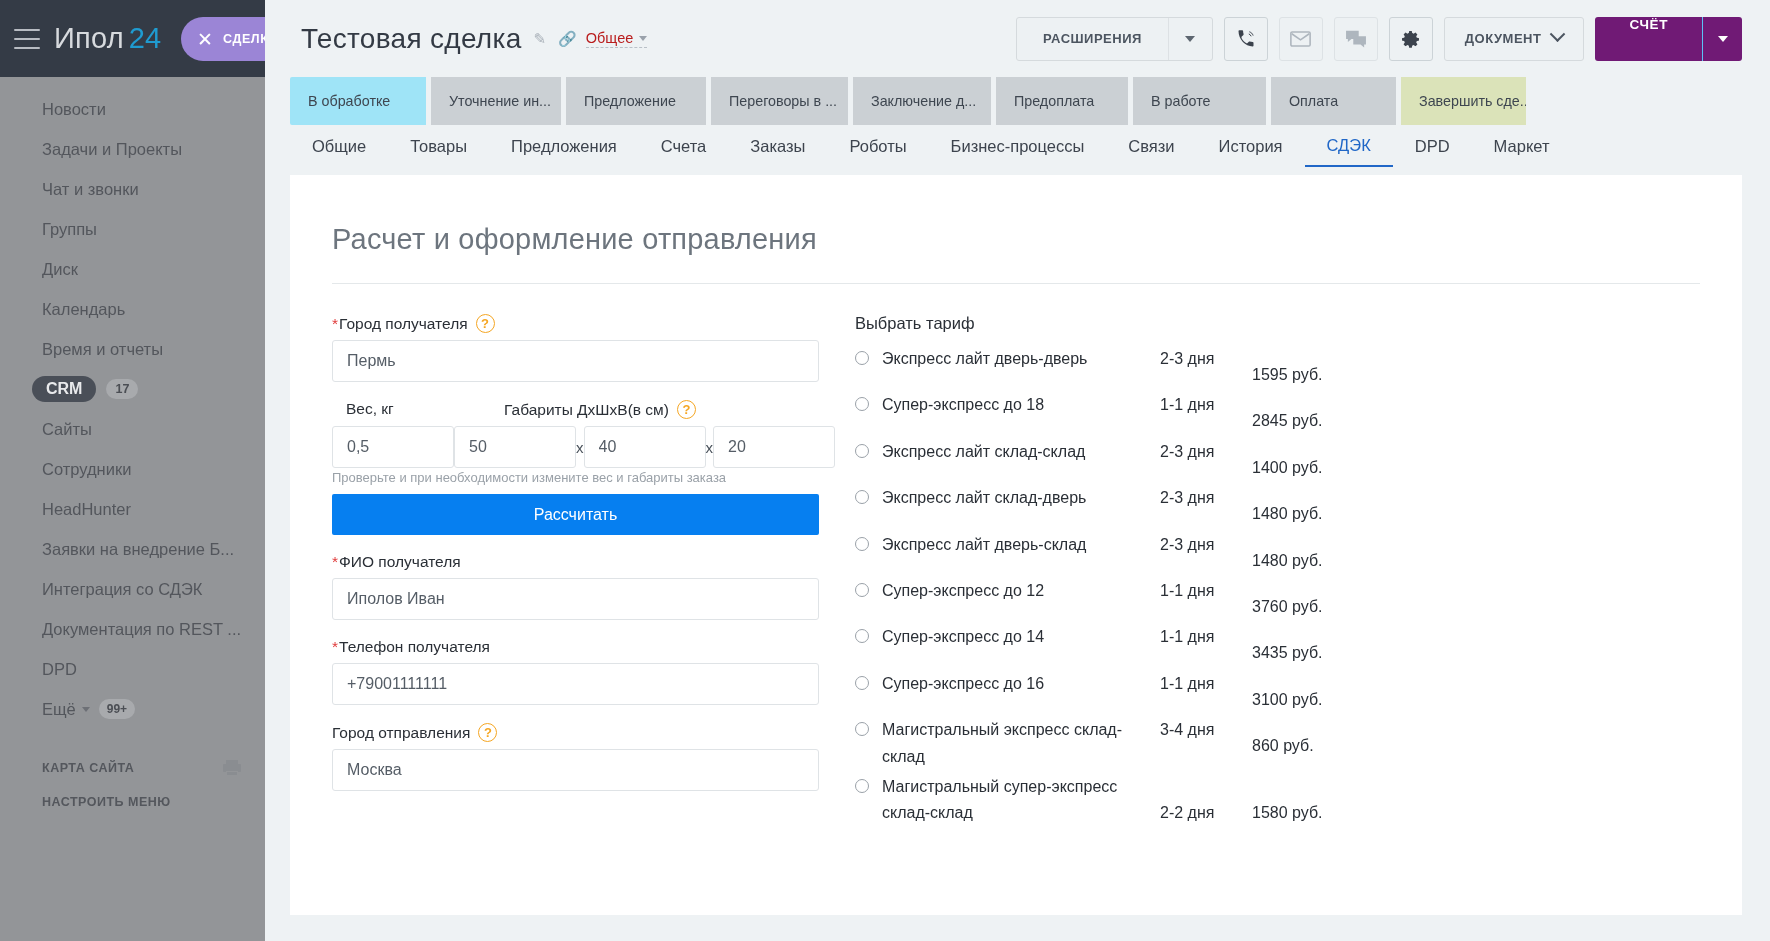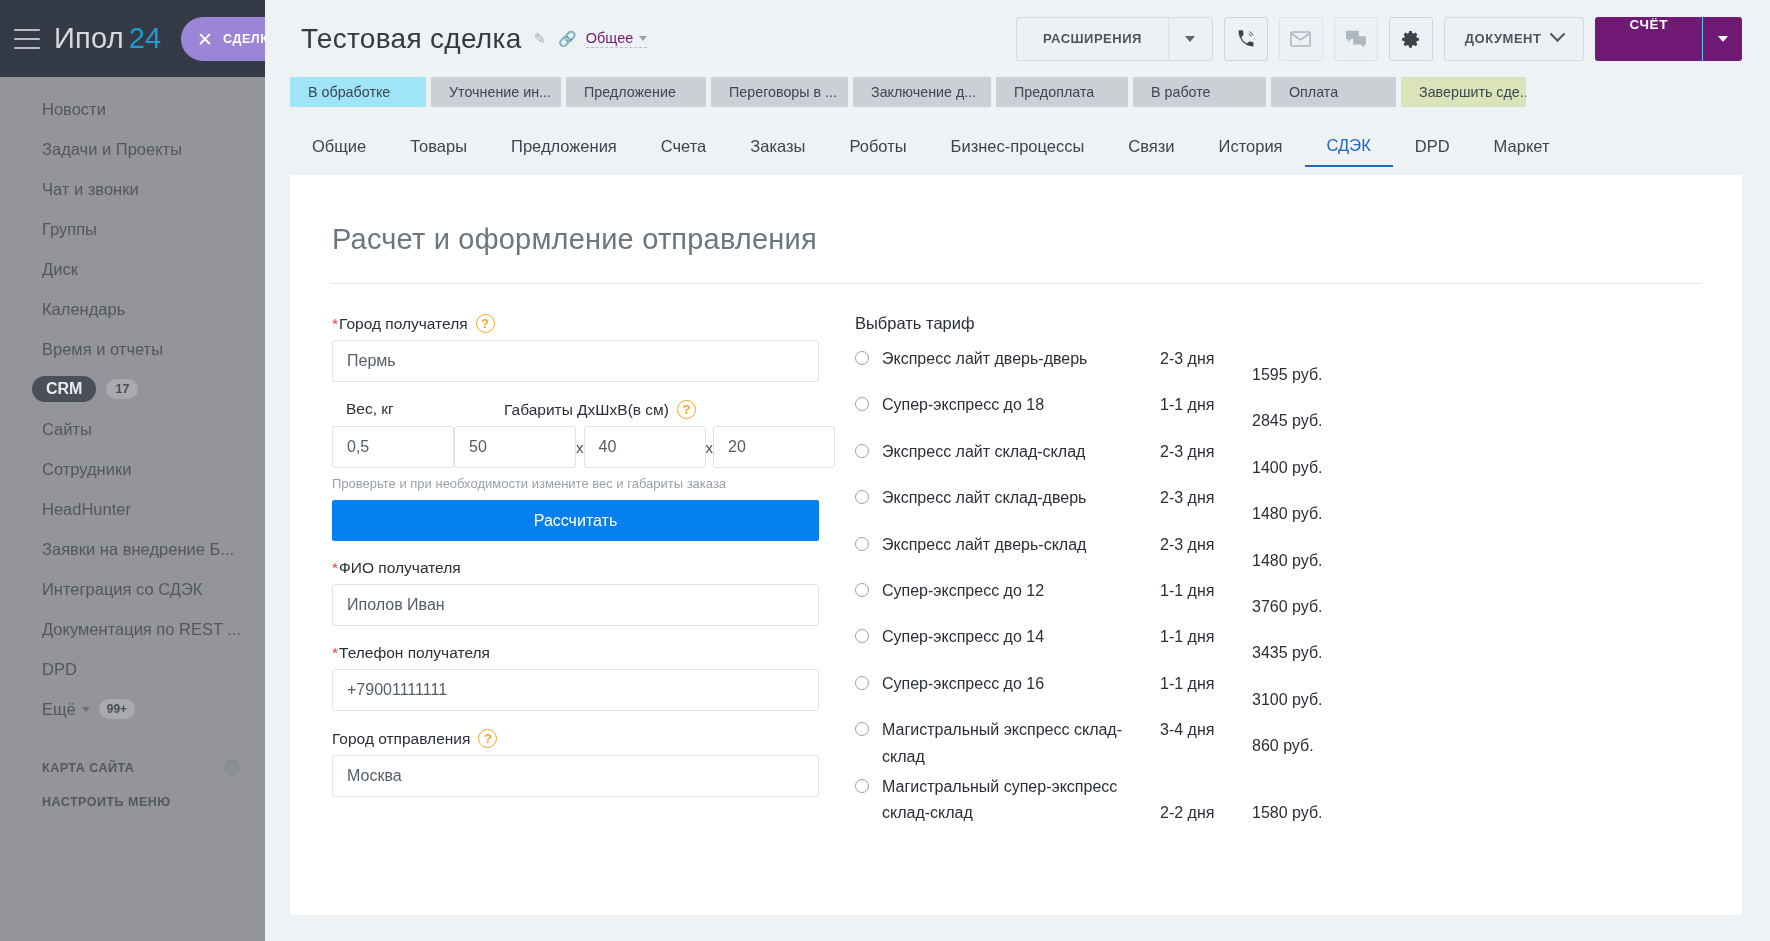--- a/index.html
+++ b/index.html
@@ -66,21 +66,21 @@
   .printer .body { position:absolute; left:0; top:4px; width:18px; height:8px; background:#8a8d91; border-radius:1px;}
   .printer .top { position:absolute; left:3px; top:0; width:12px; height:4px; background:#8a8d91;}
   .printer .out { position:absolute; left:3px; top:11px; width:12px; height:5px; background:#8a8d91; border:1px solid #939598;}
 
   
   #main { position: absolute; left: 265px; top: 0; width: 1505px; height: 941px; background: #eef2f4; }
 
   #topbar { height: 77px; display: flex; align-items: center; padding: 0 28px 0 36px; border-radius: 17px; }
   #deal-title { font-size: 28px; color: #333a44; font-weight: 300; white-space: nowrap; letter-spacing: .3px;}
   .title-icon { margin-left: 12px; color: #a8b0b8; font-size: 15px; }
-  #title-sub { margin-left: 9px; font-size: 14.5px; color: #701a75;
+  #title-sub { margin-left: 9px; font-size: 14.5px; color: #b91c1c;
                border-bottom: 1px dashed #b9c0c7; padding-bottom: 1px; cursor: pointer;}
   .sub-caret { border-left: 4px solid transparent; border-right: 4px solid transparent;
                border-top: 5px solid #9aa2ab; margin-left: 6px; display: inline-block; vertical-align: middle;}
   #topbar-actions { margin-left: auto; display: flex; align-items: center; gap: 11px; }
 
   .btn-outline {
     height: 44px; border: 1px solid #d5dadd; border-radius: 3px; background: #edf1f3;
     display: flex; align-items: center; color: #4c5560; font-size: 13px;
     font-weight: bold; letter-spacing: .5px; cursor: pointer;
   }
@@ -101,21 +101,21 @@
   }
   .btn-primary .m { padding: 0 34px; }
   .btn-primary .a { width: 40px; height: 100%; display:flex; align-items:center; justify-content:center;
                     border-left: 1px solid #5cc2f5;}
   .caret-dn-w { border-left: 5px solid transparent; border-right: 5px solid transparent;
                 border-top: 6px solid #fff; }
 
   
   #stages { display: flex; padding-left: 25px; height: 40px; }
   .stage {
-    height: 30px; background: #cbd0d4; color: #3e4650; font-size: 14.3px;
+    height: 48px; background: #cbd0d4; color: #3e4650; font-size: 14.3px;
     display: flex; align-items: center; padding-left: 18px;
     position: relative; margin-right: 5px; min-width: 0; cursor: pointer;
     white-space: nowrap; overflow: hidden;
   }
   .stage:after {
     content:''; position: absolute; right: -13px; top: 0;
     border-top: 17px solid transparent; border-bottom: 17px solid transparent;
     border-left: 13px solid #cbd0d4;
   }
   .stage.first { border-radius: 2px 0 0 2px; background: #9fe4f7; }
@@ -152,21 +152,21 @@
   }
   .inp::placeholder { color: #555d66; }
   .row-labels { display: flex; margin-top: 18px; }
   .lbl-w { width: 122px; font-size: 15.5px; color: #2a2f36; padding-left: 14px;}
   .lbl-dim { font-size: 15.5px; color: #2a2f36; display: flex; align-items: center; margin-left: 50px;}
   .row-inputs { display: flex; align-items: center; margin-top: 7px; gap: 0; }
   .inp-sm { width: 122px; height: 42px; border: 1px solid #dfe3e6; border-radius: 3px;
             padding: 0 14px; font-size: 16px; color: #555d66; font-family: "Liberation Sans", sans-serif;}
   .x-sep { width: 30px; text-align: center; font-size: 15px; color: #4b535c; }
   .gap-32 { width: 33px; }
-  .hint { font-size: 13px; color: #9aa1a8; margin-top: 8px; }
+  .hint { font-size: 13px; color: #9aa1a8; margin-top: 2px; }
   .btn-calc {
     width: 100%; height: 41px; background: #067ff0; color: #fff; border: none;
     border-radius: 2px; font-size: 16px; margin-top: 9px; cursor: pointer;
     font-family: "Liberation Sans", sans-serif;
   }
   .mt-18 { margin-top: 18px; }
 
   
   #tariff-head { font-size: 16.5px; color: #2a2f36; margin-bottom: 13px; }
   .tariff-row { display: flex; align-items: flex-start; margin-bottom: 4px; }

